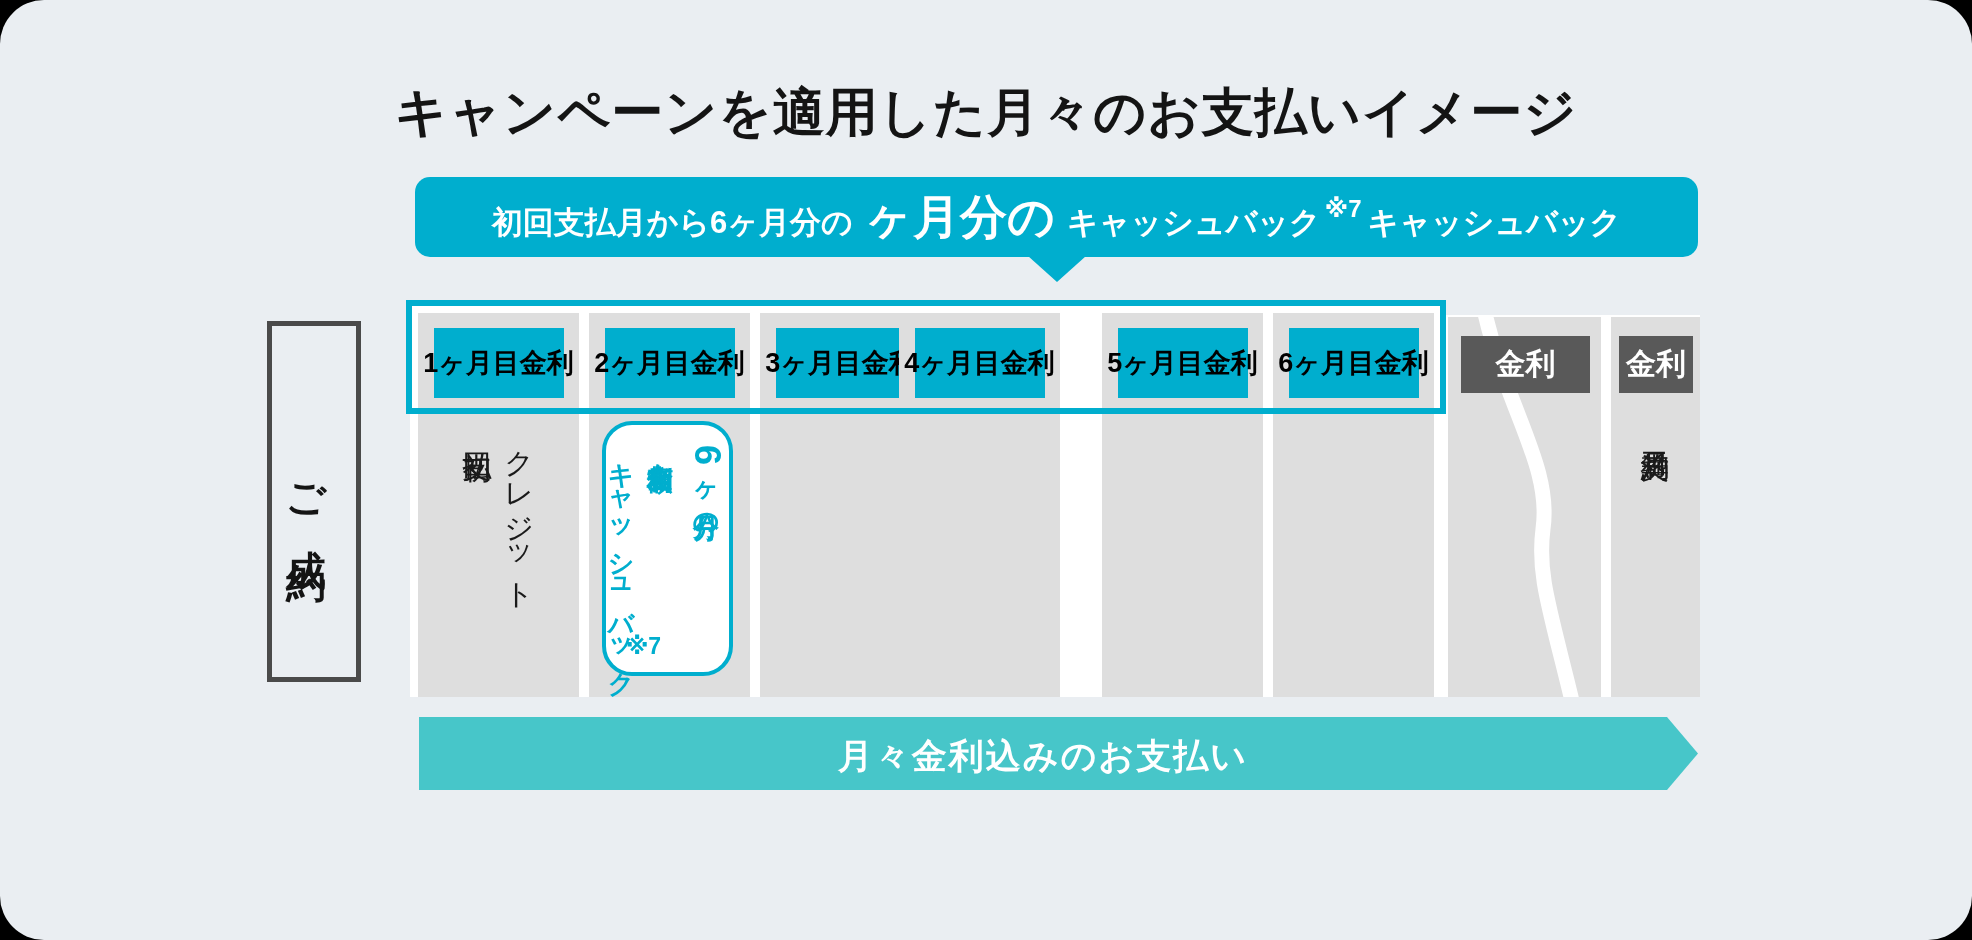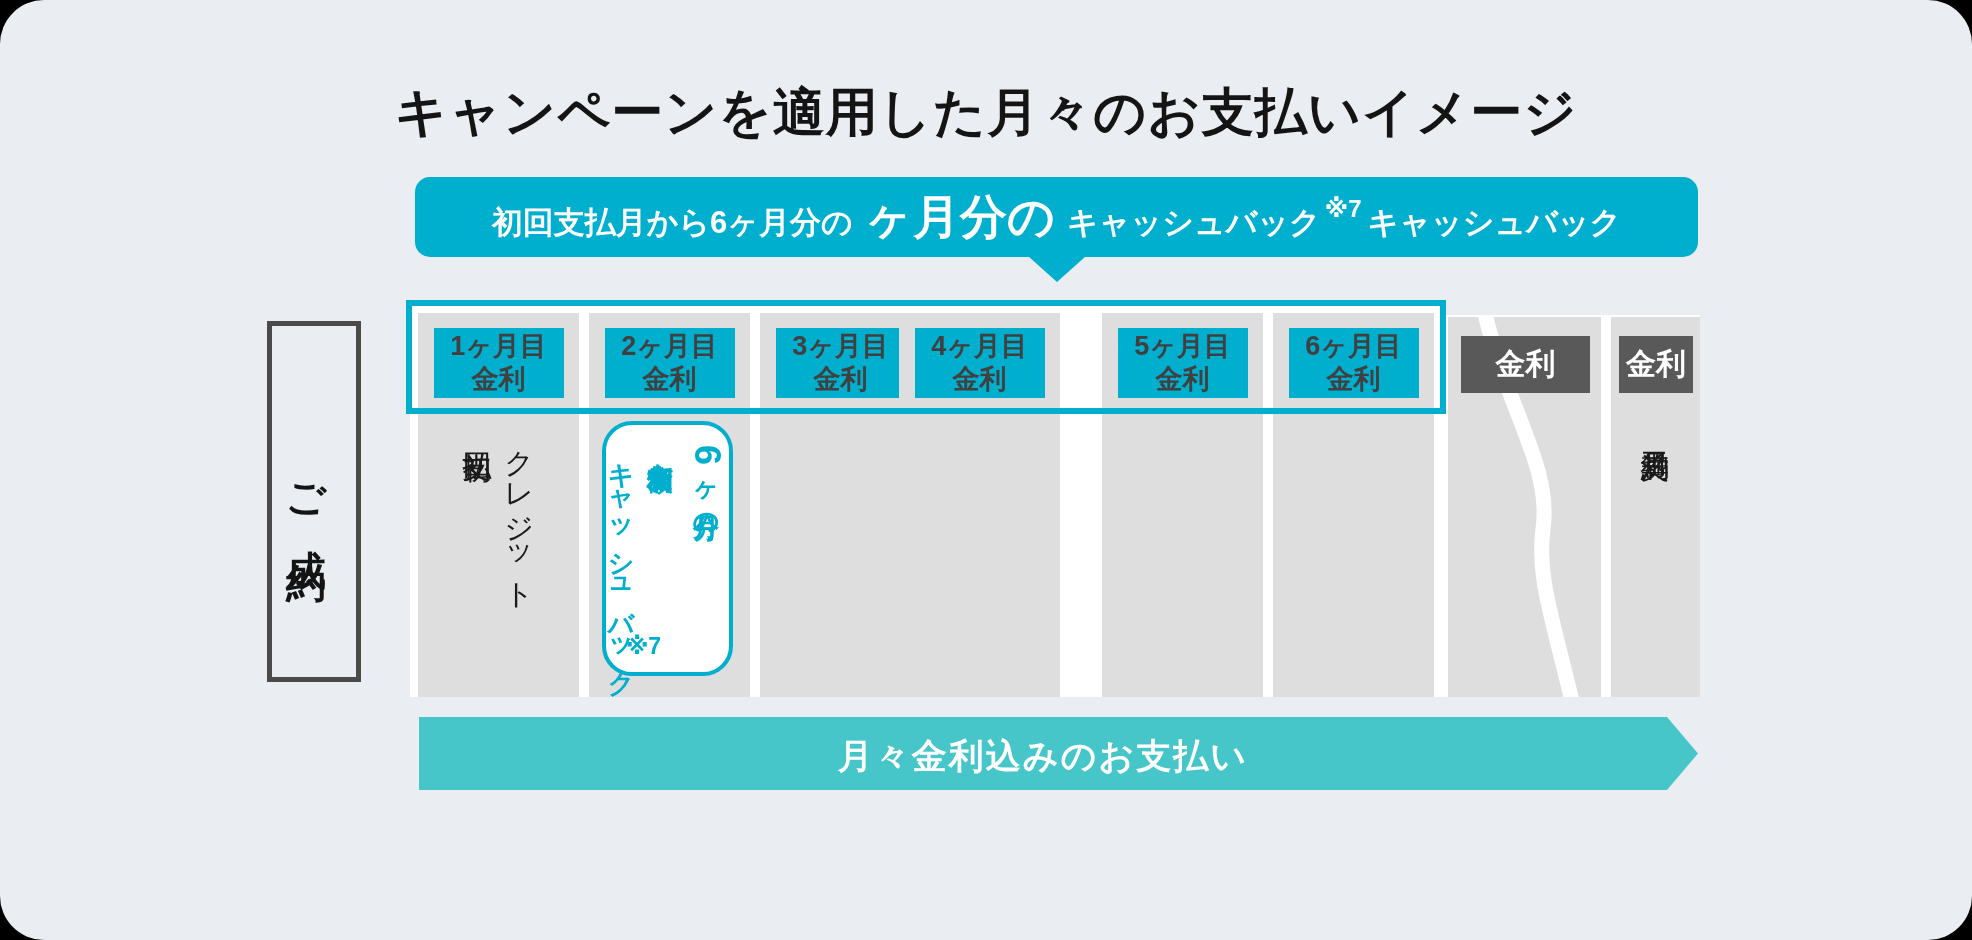--- a/index.html
+++ b/index.html
@@ -60,22 +60,22 @@
   .white-strip-a{position:absolute;left:410px;top:306px;width:1036px;height:391px;background:#fff;}
   .white-strip-b{position:absolute;left:1446px;top:315px;width:254px;height:382px;background:#fff;}
   
   .gcol{
     position:absolute;top:313px;width:161px;height:384px;
     background:var(--column-gray);
   }
   .month-head{
     position:absolute;left:50%;transform:translateX(-50%);top:15px;
     width:130px;height:70px;background:var(--accent);
-    display:flex;flex-direction:column;align-items:center;justify-content:center;
-    color:#404040;font-size:27px;font-weight:700;line-height:1.22;white-space:nowrap;
+    display:flex;flex-direction:row;align-items:center;justify-content:center;
+    color:#000000;font-size:27px;font-weight:700;line-height:1.22;white-space:nowrap;
   }
   .vnote{
     position:absolute;top:117px;left:50%;transform:translateX(-50%);
     writing-mode:vertical-rl;
     font-size:29px;color:#1A1A1A;line-height:1.45;font-weight:500;white-space:nowrap;
   }
   
   .cyan-frame{
     position:absolute;left:406px;top:300px;width:1040px;height:114px;
     border:6px solid var(--accent);

